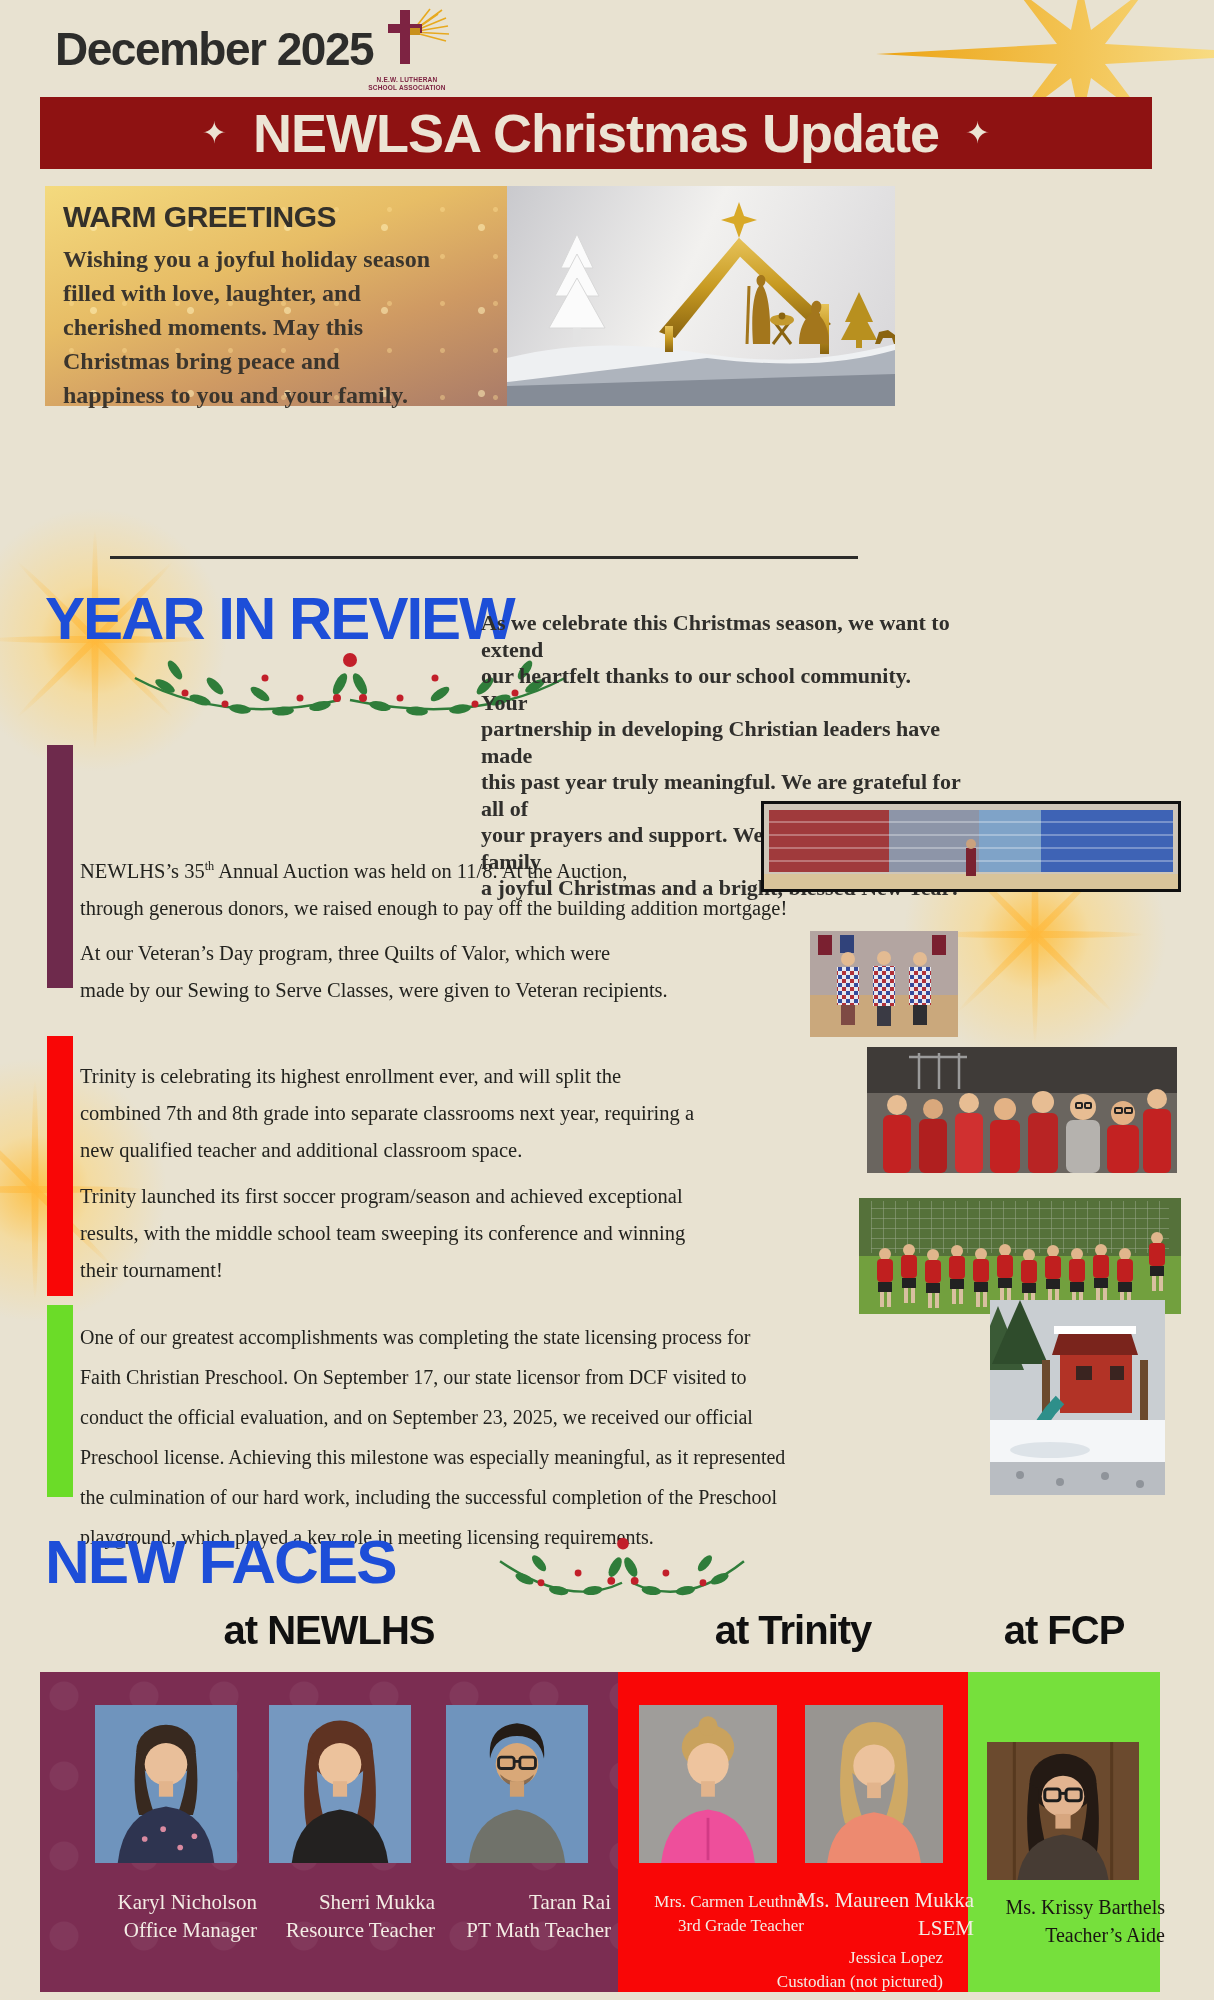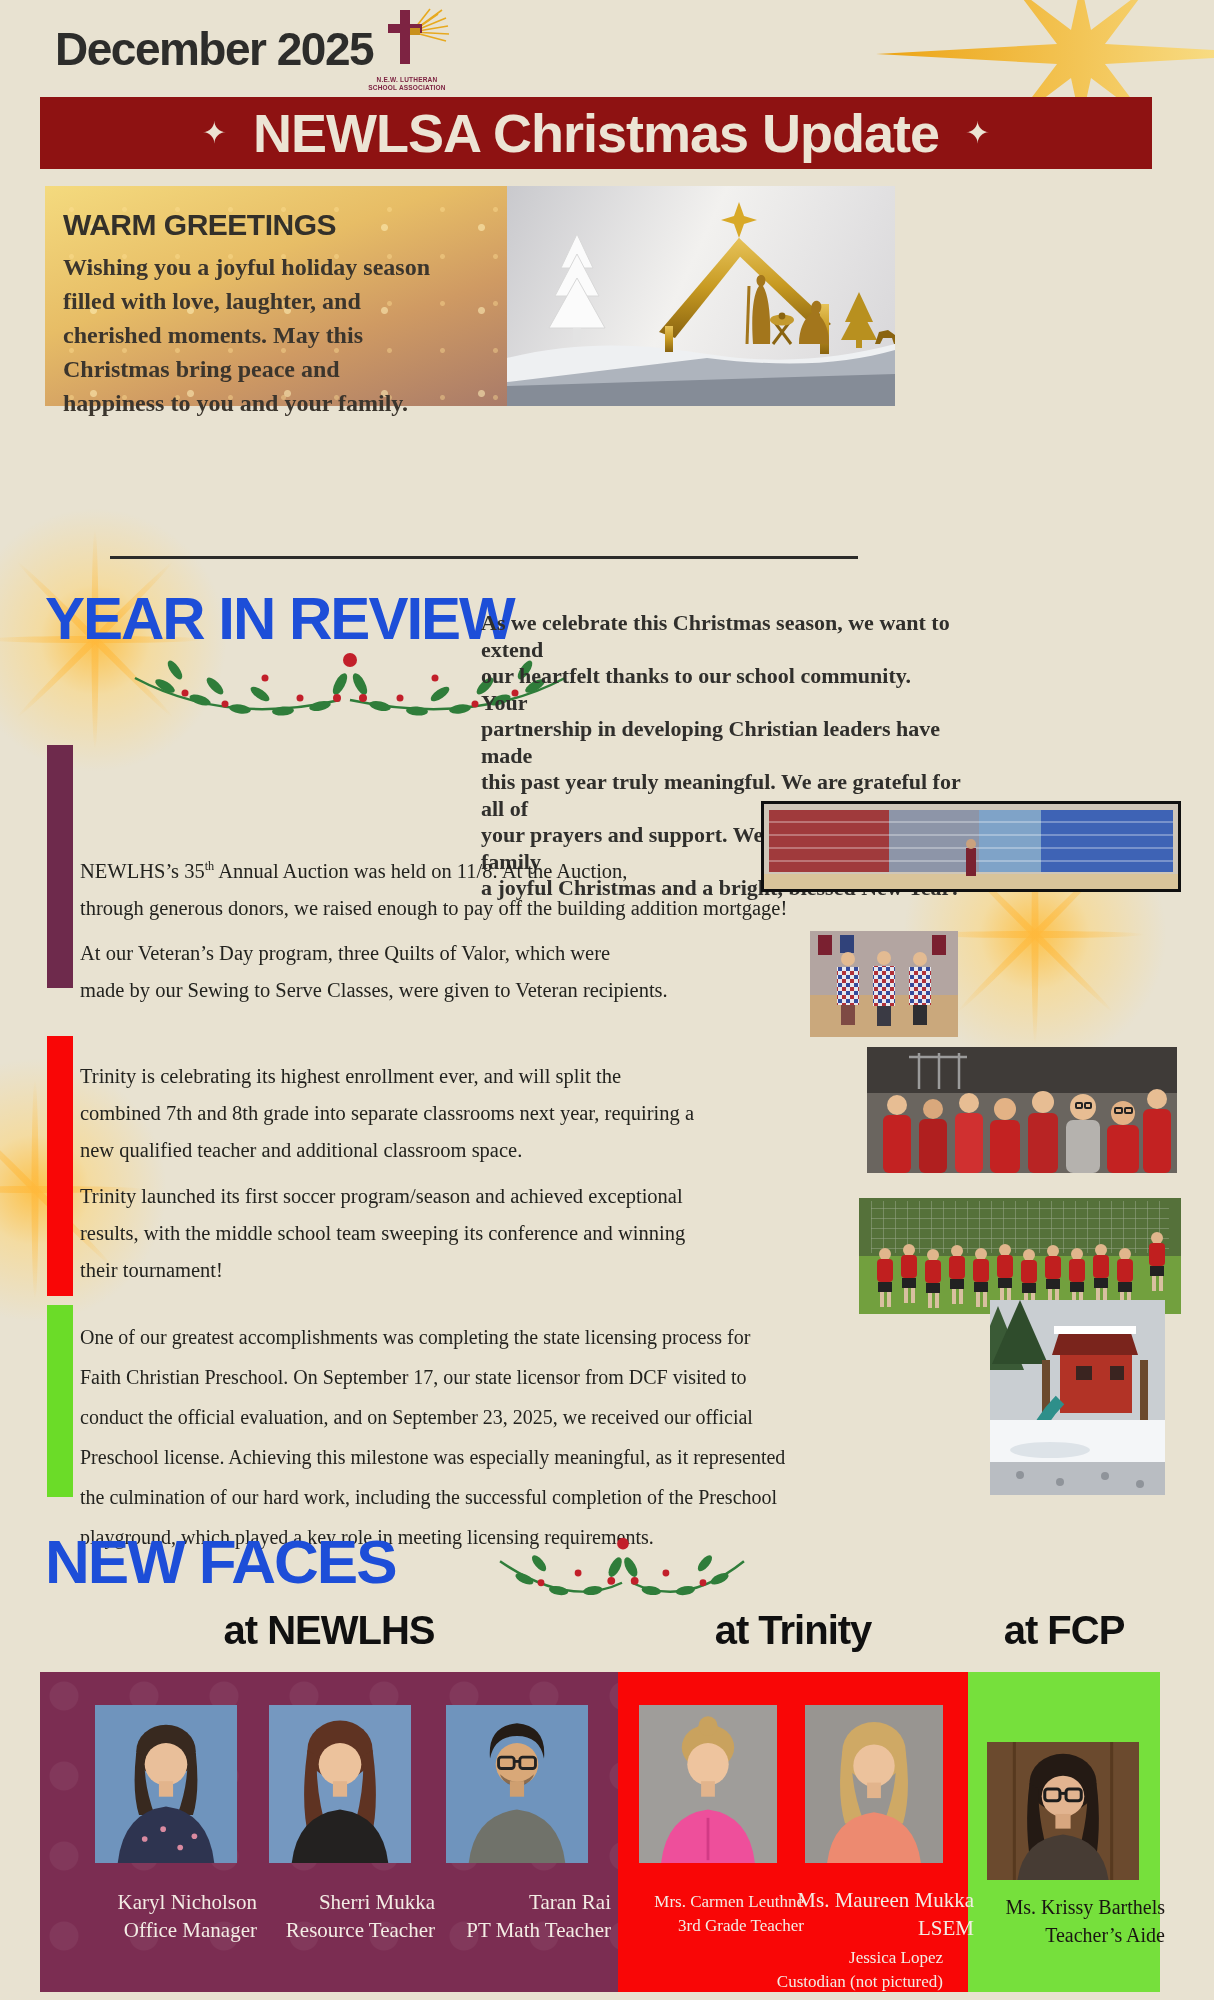--- a/index.html
+++ b/index.html
@@ -12,21 +12,21 @@
   .logo{left:364px;top:6px;width:86px;text-align:center;}
   .logo-t{font-family:"Liberation Sans",sans-serif;font-weight:700;font-size:6.5px;color:#7d2342;line-height:8px;letter-spacing:.2px;}
   .big-star{left:856px;top:-48px;}
   
   .banner{left:40px;top:97px;width:1112px;height:72px;background:#8e1212;
           display:flex;align-items:center;justify-content:center;gap:26px;}
   .banner h1{margin:0;font-family:"Liberation Sans",sans-serif;font-weight:800;font-size:54px;
              letter-spacing:-1px;color:#ece4d4;}
   .sparkle{color:#ece4d4;font-size:30px;line-height:1;}
   
-  .greeting{left:45px;top:186px;width:472px;height:220px;box-sizing:border-box;padding:20px 18px;
+  .greeting{left:45px;top:186px;width:472px;height:220px;box-sizing:border-box;padding:12px 18px;
      background-image:
        radial-gradient(circle, rgba(255,240,185,.55) 0 3px, transparent 4px),
        radial-gradient(circle, rgba(255,225,150,.4) 0 2px, transparent 3px),
        linear-gradient(160deg,#f4da7e 0%,#e7bd66 38%,#cf9a63 66%,#a87a69 100%);
      background-size:97px 83px,53px 47px,100% 100%;}
   .greeting h2{margin:2px 0 8px;font-family:"Liberation Sans",sans-serif;font-weight:800;
                font-size:30px;letter-spacing:-.5px;color:#33302a;}
   .greeting p{margin:0;font-weight:700;font-size:24px;line-height:34px;color:#3b352d;white-space:pre-line;}
   
   .nativity{left:507px;top:186px;width:388px;height:220px;

